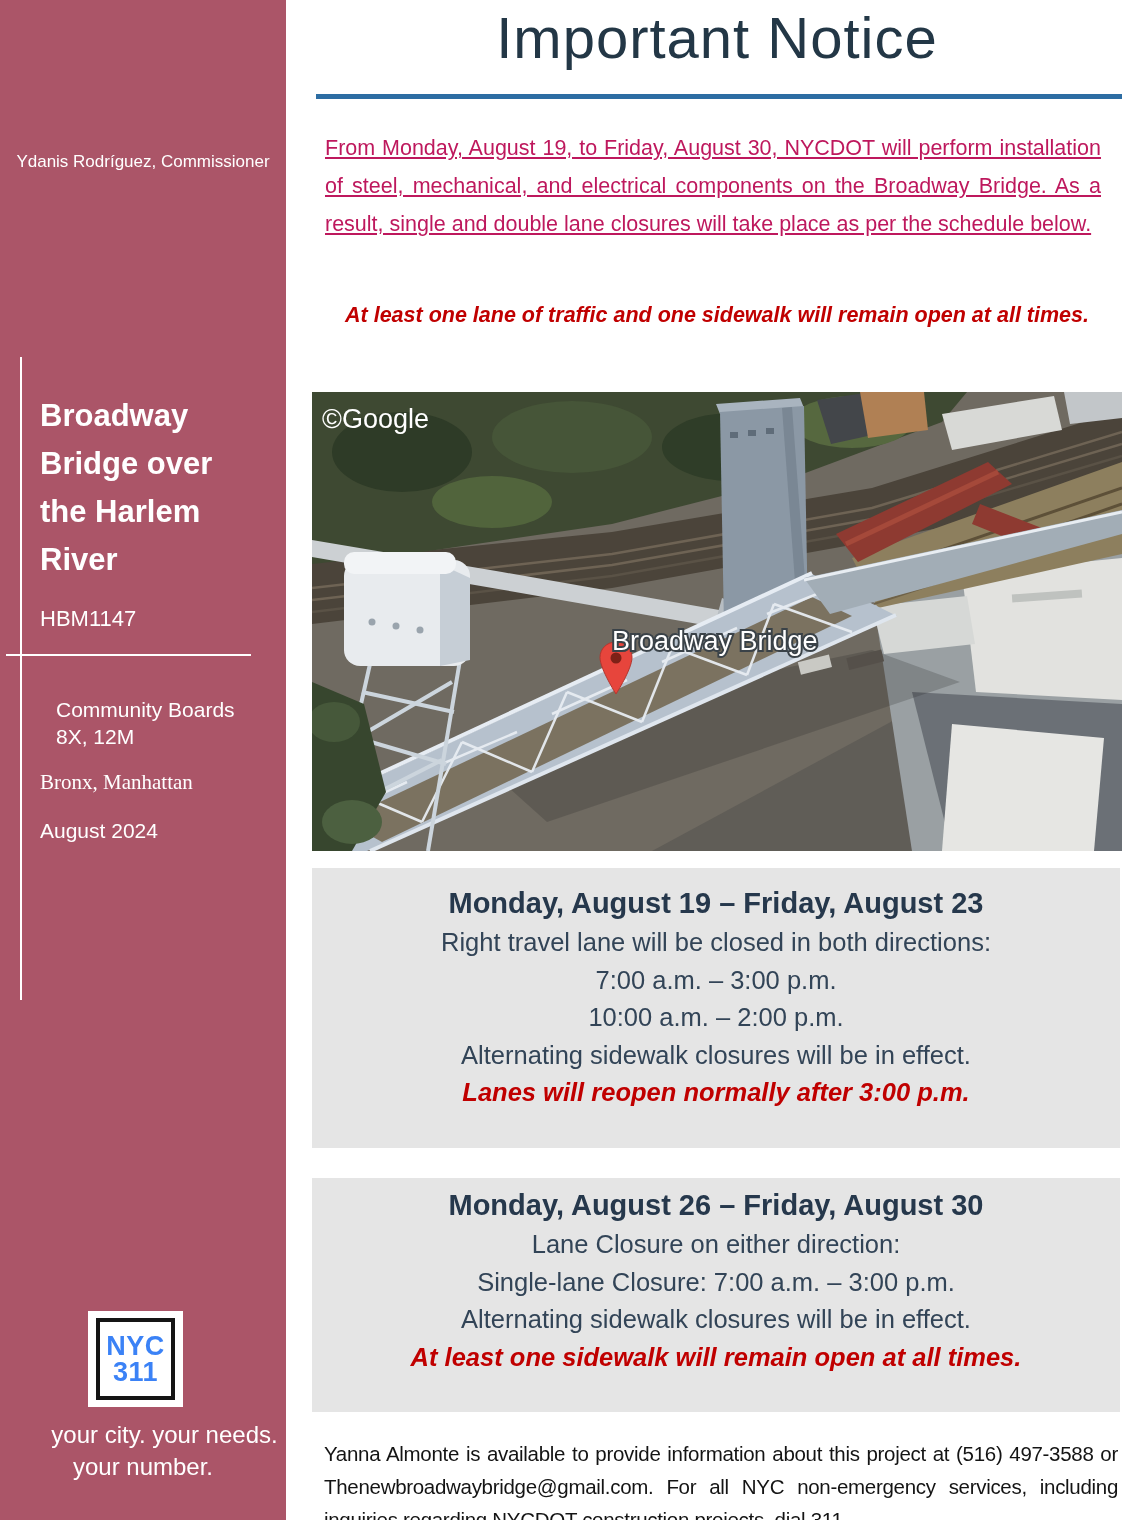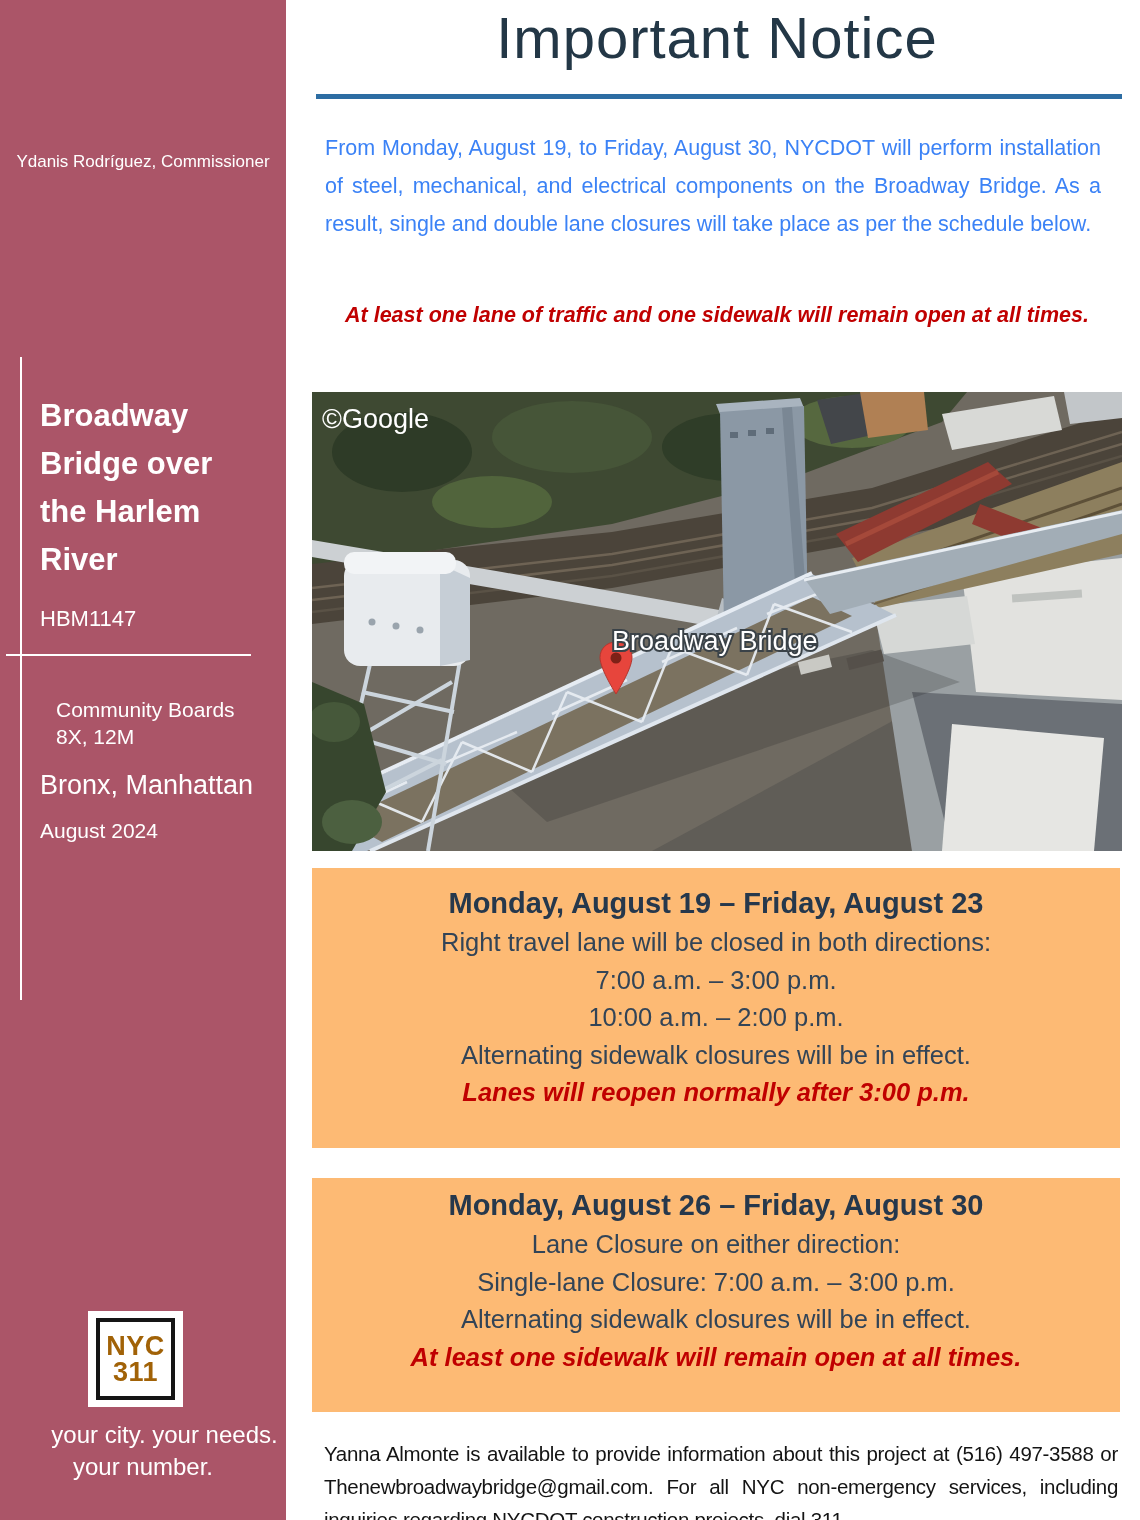--- a/index.html
+++ b/index.html
@@ -10,38 +10,38 @@
   .sidebar { position:absolute; left:0; top:0; width:286px; height:1520px; background:#ab5568; color:#fff; }
   .logo-box { position:absolute; left:44px; top:22px; width:190px; height:118px; border:2px solid #fff; text-align:center; padding-top:8px; }
   .logo-nyc { font-size:19px; font-weight:700; letter-spacing:2.5px; white-space:nowrap; color:#fff; }
   .logo-underline { width:164px; height:2px; background:#fff; margin:3px auto 4px auto; }
   .commissioner { position:absolute; top:152px; left:0; width:286px; text-align:center; font-size:17px; color:#fff; }
   .vline { position:absolute; left:20px; top:357px; width:2px; height:643px; background:#fff; }
   .hline { position:absolute; left:6px; top:654px; width:245px; height:2px; background:#fff; }
   .side-title { position:absolute; left:40px; top:392px; width:226px; font-size:31px; font-weight:700; line-height:48px; }
   .side-id { position:absolute; left:40px; top:606px; font-size:22px; }
   .side-cb { position:absolute; left:56px; top:696px; width:205px; font-size:21px; line-height:27px; }
-  .side-boroughs { position:absolute; left:40px; top:770px; font-size:27px; }
+  .side-boroughs { position:absolute; left:40px; top:770px; font-size:21px;font-family:Liberation Serif, serif; }
   .side-date { position:absolute; left:40px; top:819px; font-size:21px; }
   .nyc311 { position:absolute; left:88px; top:1311px; width:95px; height:96px; background:#fff; display:flex; align-items:center; justify-content:center; }
-  .nyc311-inner { width:79px; height:82px; border:4px solid #151515; color:#a16207; display:flex; flex-direction:column; align-items:center; justify-content:center; font-weight:700; font-size:27px; line-height:0.97; letter-spacing:0.5px; }
+  .nyc311-inner { width:79px; height:82px; border:4px solid #151515; color:#3b82f6; display:flex; flex-direction:column; align-items:center; justify-content:center; font-weight:700; font-size:27px; line-height:0.97; letter-spacing:0.5px; }
   .tagline { position:absolute; left:0; width:286px; text-align:center; font-size:24px; color:#fff; }
   .tagline1 { top:1421px;padding-left:43px; }
   .tagline2 { top:1453px; }
 
   
   .notice-title { position:absolute; left:312px; top:4px; width:810px; text-align:center; font-size:58px; font-weight:400; letter-spacing:1px; color:#233746; }
   .blue-rule { position:absolute; left:316px; top:94px; width:806px; height:5px; background:#2d6da3; }
-  .intro { position:absolute; left:325px; top:129px; width:776px; font-size:21.5px; line-height:38px; color:#3b82f6; text-align:justify; }
+  .intro { position:absolute; left:325px; top:129px; width:776px; font-size:21.5px; line-height:38px; color:#be185d; text-align:justify;text-decoration:underline; }
   .intro-highlight { position:absolute; left:312px; top:303px; width:810px; text-align:center; font-size:21.5px; font-style:italic; font-weight:600; color:#c00000; }
 
   .map { position:absolute; left:312px; top:392px; width:810px; height:459px; overflow:hidden; }
   .map svg { display:block; }
 
-  .sched { position:absolute; left:312px; width:808px; background:#fdba74; text-align:center; color:#324457; }
+  .sched { position:absolute; left:312px; width:808px; background:#e5e5e5; text-align:center; color:#324457; }
   .sched1 { top:868px; height:280px; padding-top:14px; }
   .sched2 { top:1178px; height:234px; padding-top:6px; }
   .sched .head { font-size:29px; font-weight:700; line-height:42px; color:#26384c; }
   .sched .line { font-size:25.5px; line-height:37.5px; }
   .sched .red { font-size:25.5px; line-height:37.5px; color:#c00000; font-style:italic; font-weight:600; }
 
   .footer { position:absolute; left:324px; top:1437px; width:794px; font-size:20.5px; letter-spacing:-0.3px; line-height:33px; color:#141414; text-align:justify; }
 </style>
 </head>
 <body>

